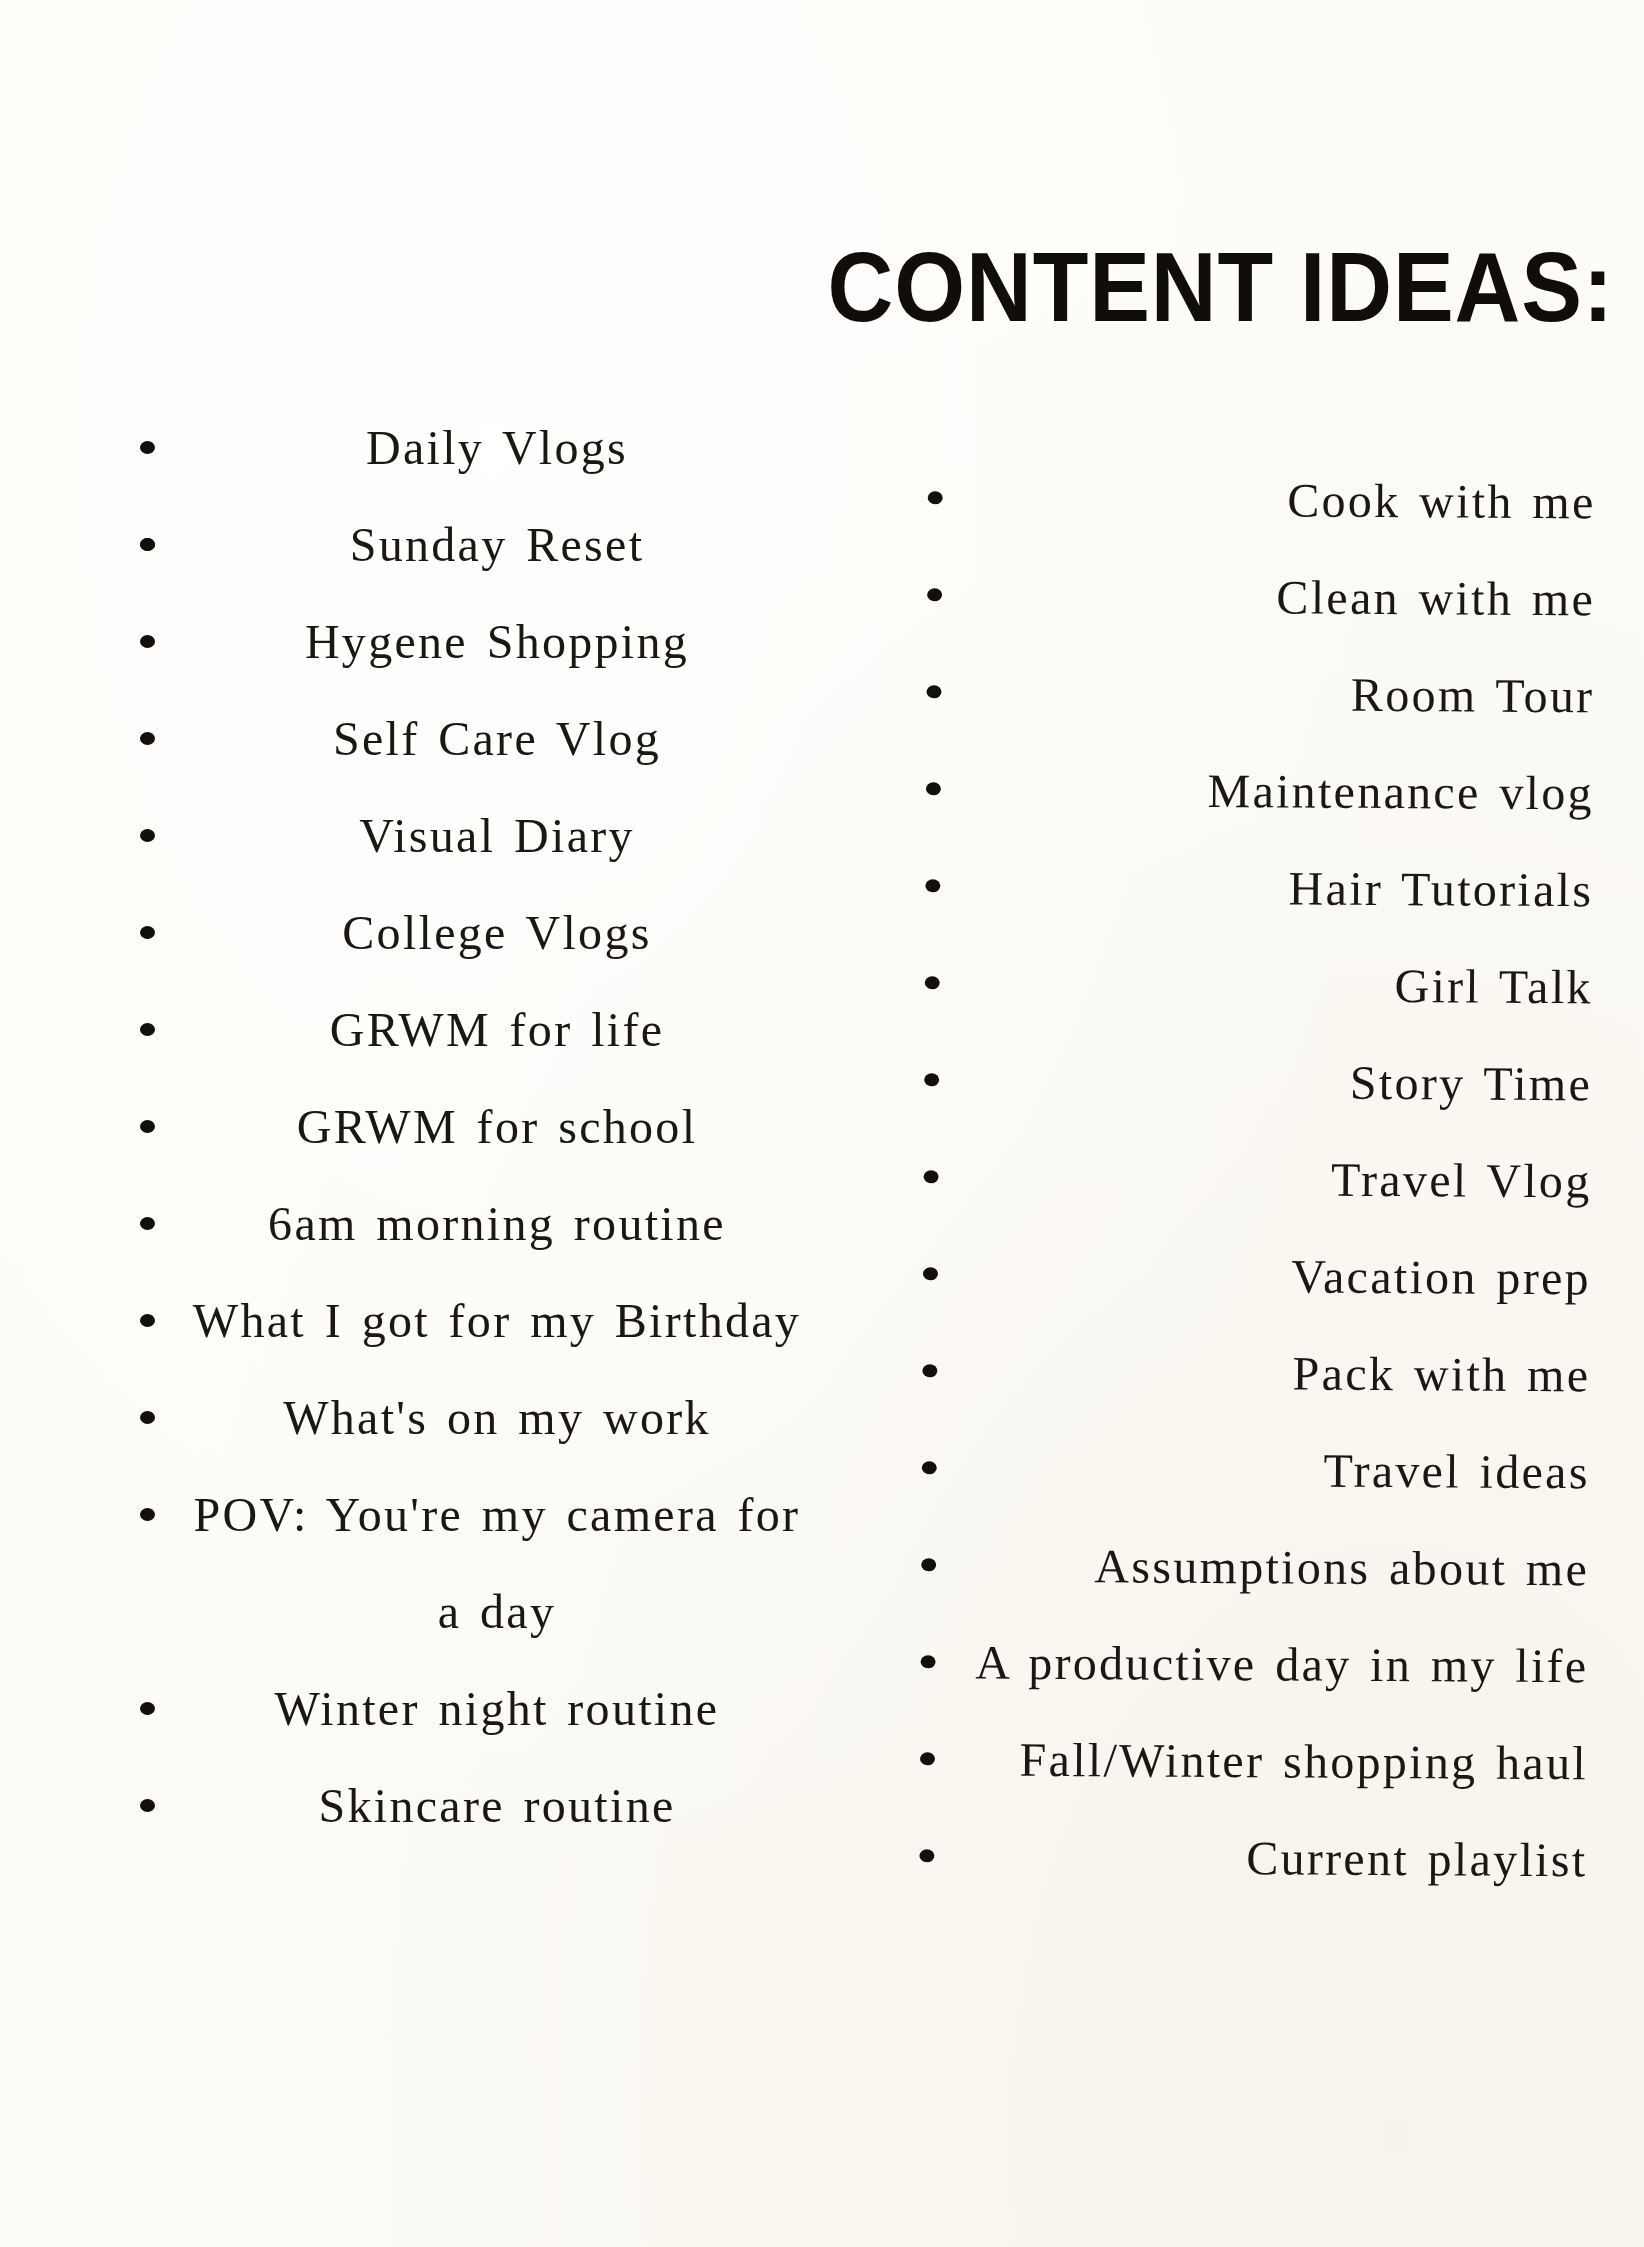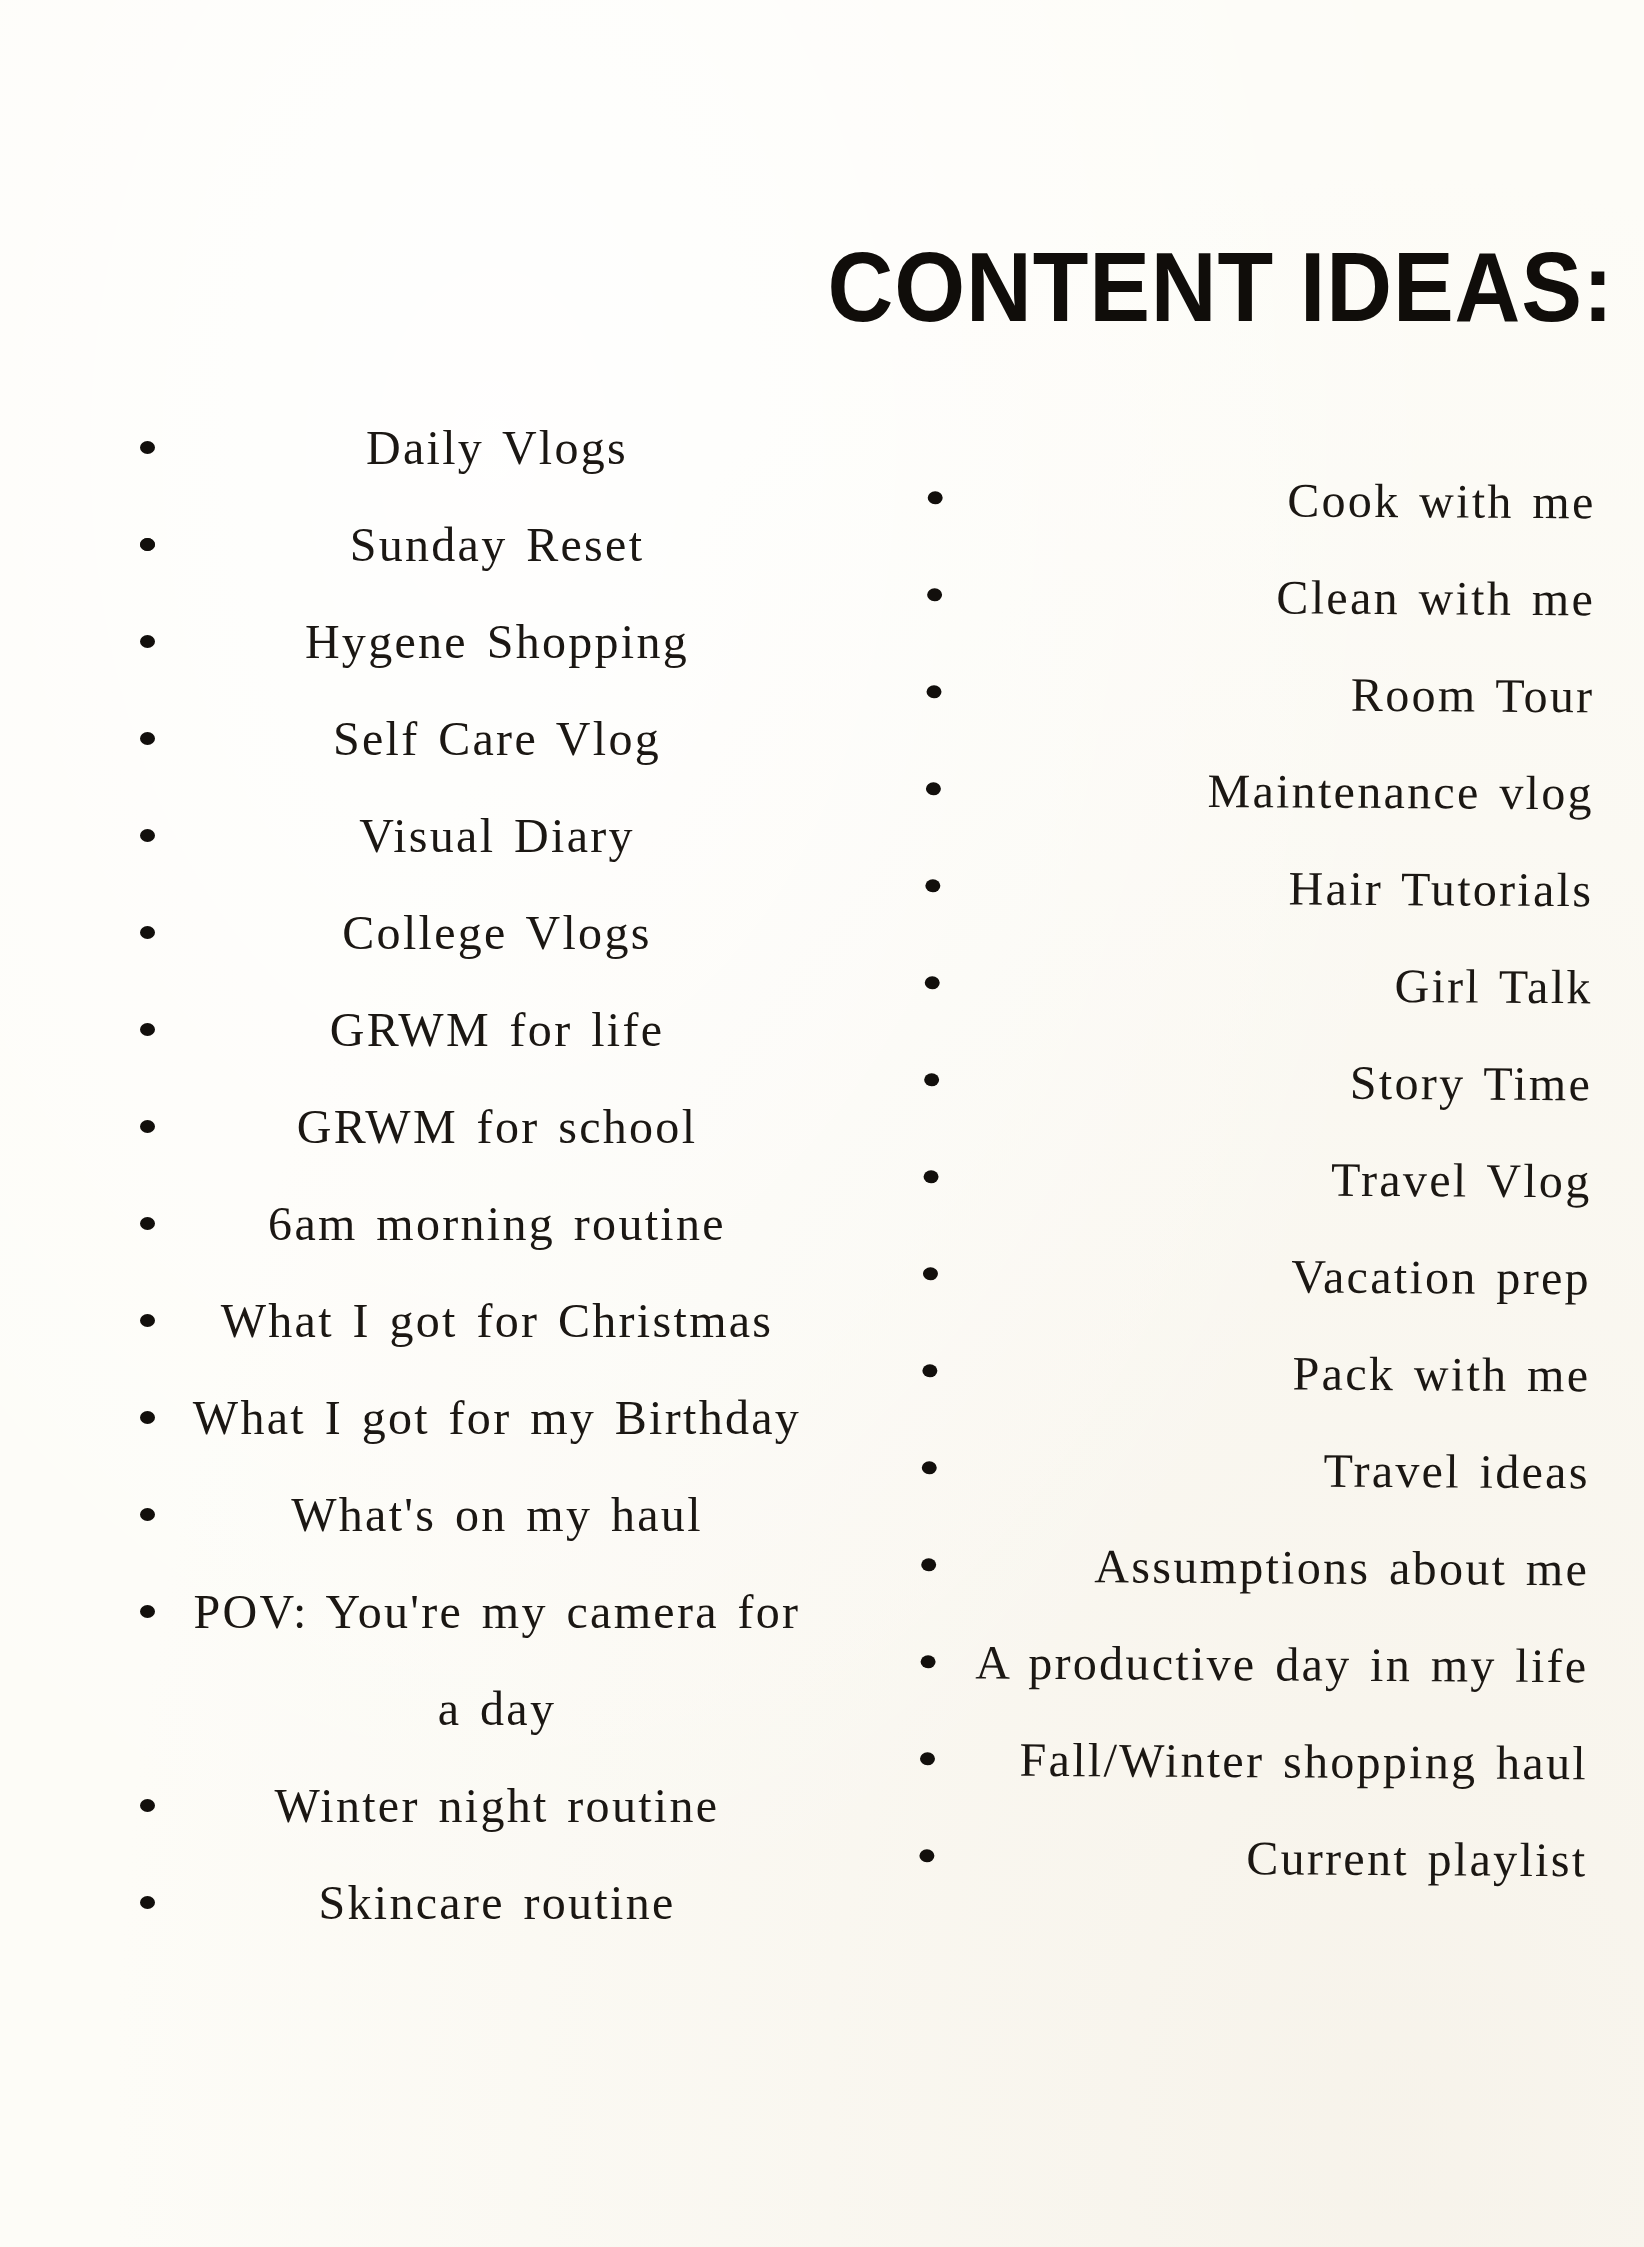--- a/index.html
+++ b/index.html
@@ -121,23 +121,22 @@
         <li class="item"><span class="bullet"></span><span>Daily Vlogs</span></li>
         <li class="item"><span class="bullet"></span></li>
         <li class="item"><span class="bullet"></span><span>Sunday Reset</span></li>
         <li class="item"><span class="bullet"></span><span>Hygene Shopping</span></li>
         <li class="item"><span class="bullet"></span><span>Self Care Vlog</span></li>
         <li class="item"><span class="bullet"></span><span>Visual Diary</span></li>
         <li class="item"><span class="bullet"></span><span>College Vlogs</span></li>
         <li class="item"><span class="bullet"></span><span>GRWM for life</span></li>
         <li class="item"><span class="bullet"></span><span>GRWM for school</span></li>
         <li class="item"><span class="bullet"></span><span>6am morning routine</span></li>
-        <li class="item"><span class="bullet"></span><span>What I got for Christmas</span></li>
         <li class="item"><span class="bullet"></span><span>What I got for my Birthday</span></li>
-        <li class="item"><span class="bullet"></span><span>What's on my haul</span></li>
+        <li class="item"><span class="bullet"></span><span>What's on my work</span></li>
         <li class="item"><span class="bullet"></span><span>POV: You're my camera for a day</span></li>
         <li class="item"><span class="bullet"></span><span>Winter night routine</span></li>
         <li class="item"><span class="bullet"></span><span>Skincare routine</span></li>
       </ul>
   </div>
 
   <div class="col col-right">
     <ul class="list">
         <li class="item"><span class="bullet"></span><span>Cook with me</span></li>
         <li class="item"><span class="bullet"></span><span>Clean with me</span></li>

